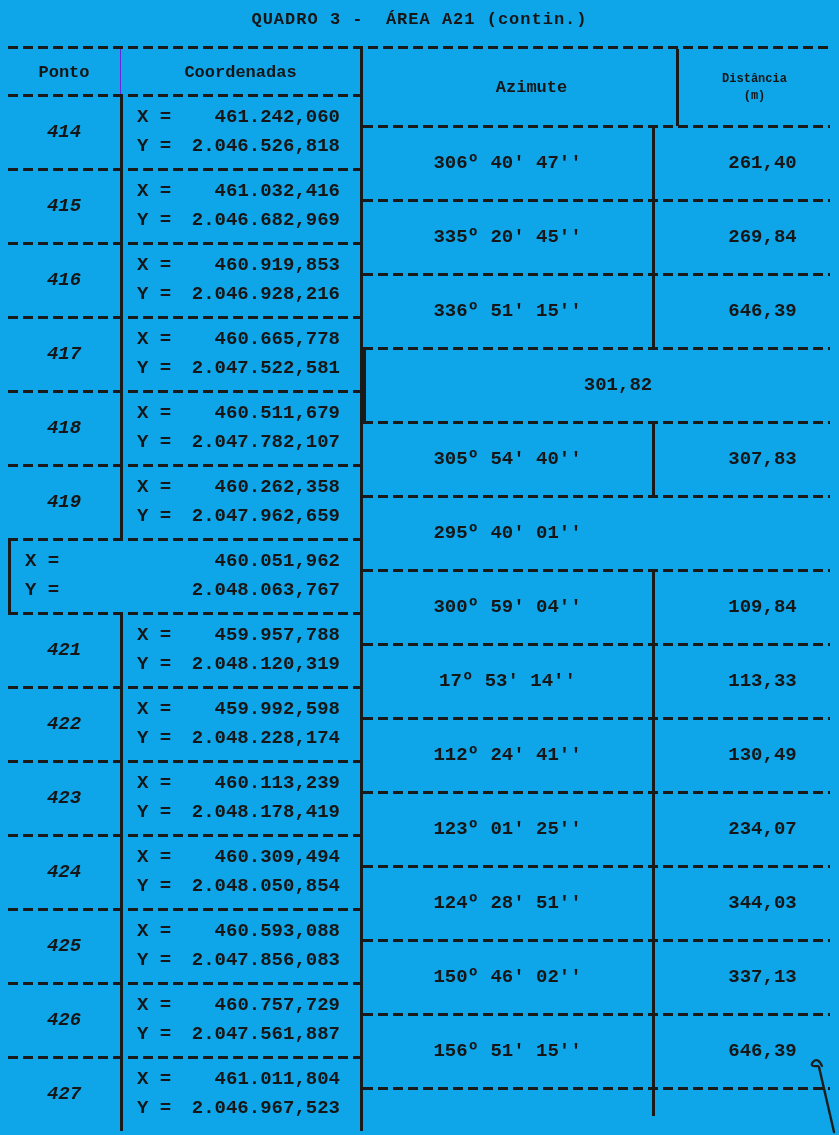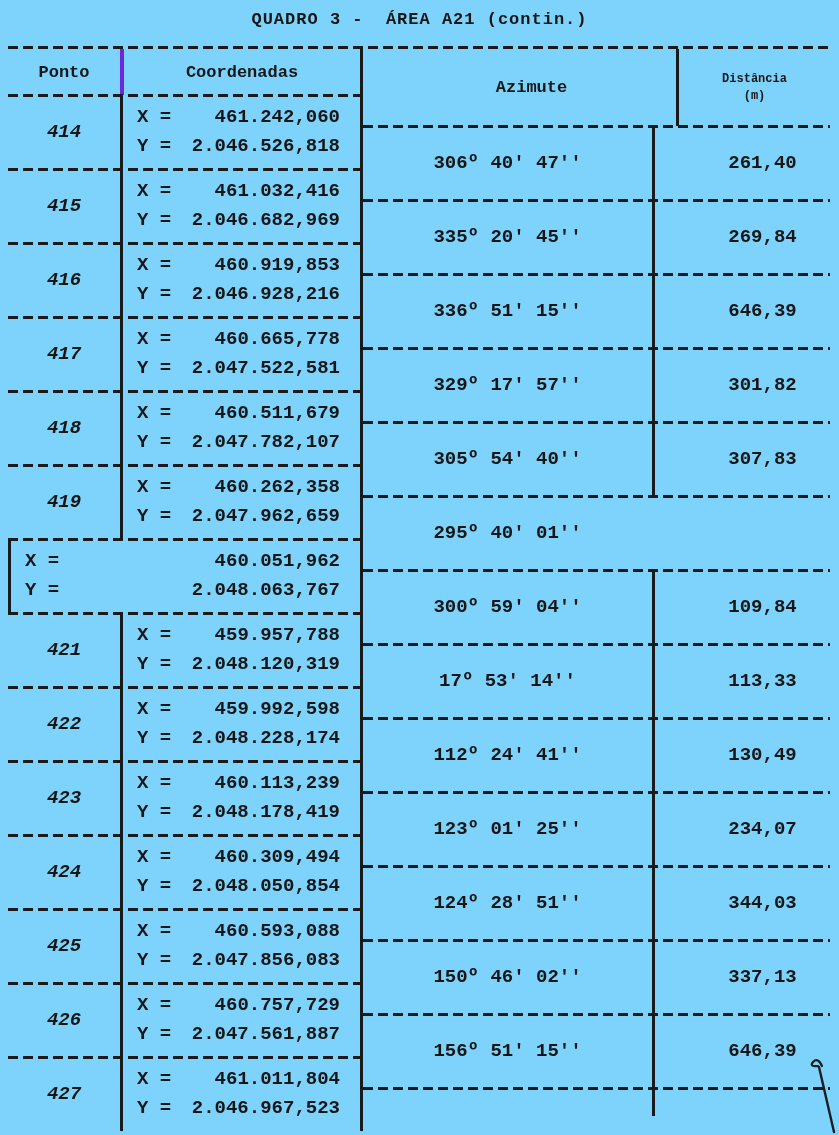--- a/index.html
+++ b/index.html
@@ -1,20 +1,20 @@
 <!DOCTYPE html>
 <html><head>
 <meta charset="utf-8">
 <style>
   * { margin:0; padding:0; box-sizing:border-box; }
   html,body { background:#ffffff; }
   .page {
     position:relative;
     width:839px; height:1135px;
-    background:#7dd3fc;
+    background:#0ea5e9;
     font-family:"Liberation Mono","DejaVu Sans Mono",monospace;
     font-weight:bold;
     color:#161616;
     overflow:hidden;
   }
   .doc-title {
     position:absolute; top:10px; left:0; width:100%;
     text-align:center; font-size:17px; letter-spacing:1px;
     white-space:pre;
   }
@@ -35,21 +35,21 @@
   }
   .prow:last-of-type::after { display:none; }
 
   
   .lg-header { height:46px; display:flex; }
   .cell-ponto {
     width:112px; display:flex; align-items:center; justify-content:center;
     font-size:17px;
   }
   .cell-coord-h {
-    flex:1; border-left:4px solid #6d28d9; border-right:3px solid #1a1a1a;
+    flex:1; border-left:1px solid #6d28d9; border-right:3px solid #1a1a1a;
     display:flex; align-items:center; justify-content:center; font-size:17px;
   }
   .prow { height:74px; display:flex; }
   .prow .cell-ponto { font-size:19px;font-style:italic; }
   .cell-coord {
     flex:1; border-left:3px solid #1a1a1a; border-right:3px solid #1a1a1a;
     display:flex; flex-direction:column; justify-content:space-around;
     padding:8px 0;
   }
   .coord-line {
@@ -297,21 +297,20 @@
           </div>
           <div class="srow sep">
             <div class="cell-azi">335º 20' 45''</div>
             <div class="cell-dist">269,84</div>
           </div>
           <div class="srow sep">
             <div class="cell-azi">336º 51' 15''</div>
             <div class="cell-dist">646,39</div>
           </div>
           <div class="srow sep">
-            <div class="cell-azi">329º 17' 57''</div>
             <div class="cell-dist">301,82</div>
           </div>
           <div class="srow sep">
             <div class="cell-azi">305º 54' 40''</div>
             <div class="cell-dist">307,83</div>
           </div>
           <div class="srow sep">
             <div class="cell-azi">295º 40' 01''</div>
           </div>
           <div class="srow sep">

